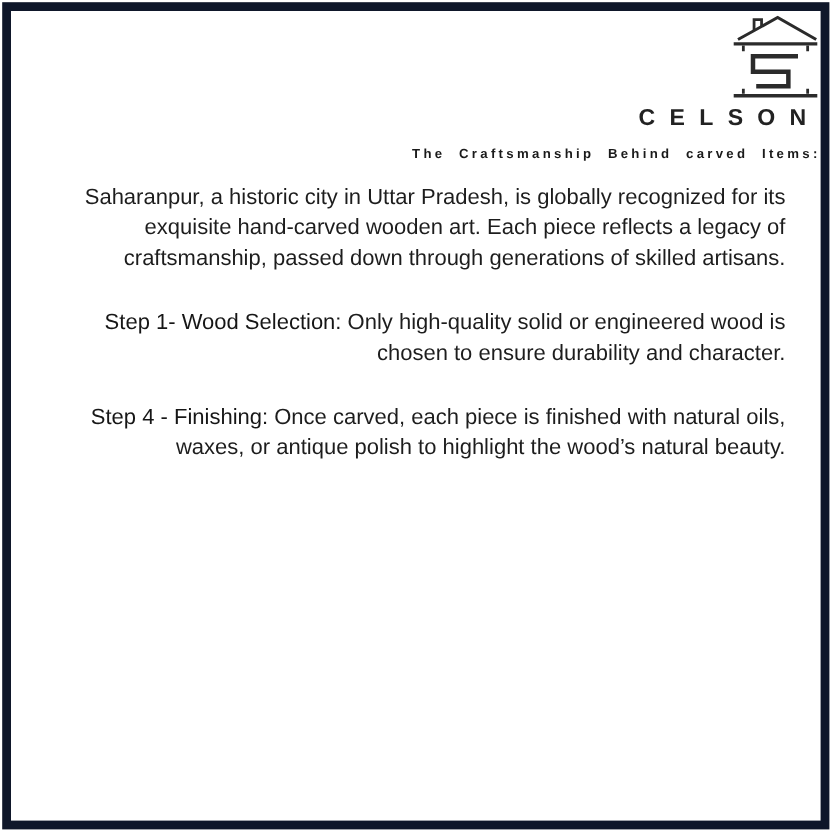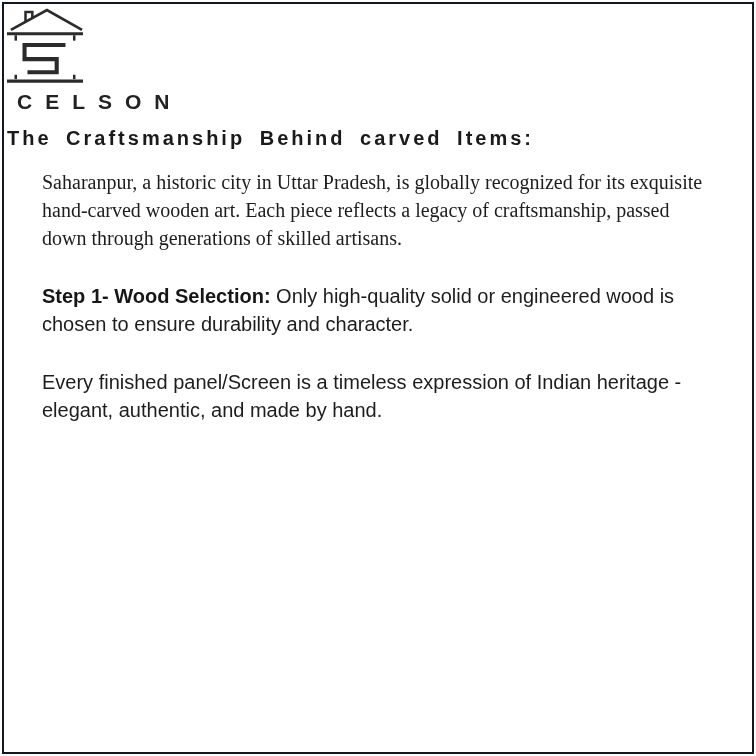--- a/index.html
+++ b/index.html
@@ -8,59 +8,59 @@
     width: 756px;
     height: 756px;
     background: #ffffff;
     font-family: "Liberation Sans", "DejaVu Sans", sans-serif;
     color: #1d1d1d;
     position: relative;
   }
   .frame {
     position: absolute;
     left: 2px; top: 2px; right: 2px; bottom: 2px;
-    border: 2px solid #0f172a;
+    border: 8px solid #0f172a;
     background: #ffffff;
-    text-align: left;
+    text-align: right;
     overflow: hidden;
   }
   .logo-wrap {
     margin-top: 4px;
     line-height: 0;
   }
   .logo-wrap svg {
     height: 76px;
     width: 82px;
   }
   .brand {
     margin-top: 6px;
     font-size: 21px;
     font-weight: bold;
     letter-spacing: 13px;
     text-indent: 13px;
     color: #222222;
   }
   .heading {
     margin: 13px 0 0 0;
-    font-size: 20px;
+    font-size: 12px;
     font-weight: bold;
     letter-spacing: 3px;
     text-indent: 3px;
     word-spacing: 6px;
     color: #1a1a1a;
   }
   .para {
     font-size: 20px;
     line-height: 28px;
     max-width: 672px;
     margin: 30px auto 0 auto;
     color: #1d1d1d;
   }
-  .intro { margin-top: 18px; font-family: Liberation Serif, serif; }
-  .step strong { font-weight: bold; color: #161616; }
+  .intro { margin-top: 18px; }
+  .step strong { font-weight: normal; color: #161616; }
 </style>
 </head>
 <body>
 
 <div class="frame">
 
   <div class="logo-wrap">
     <svg viewBox="0 0 82 78" fill="none" xmlns="http://www.w3.org/2000/svg">
 
       <polyline points="21,14 21,4 28,4 28,10" stroke="#2b2b2b" stroke-width="2.6" fill="none" stroke-linejoin="miter"></polyline>
@@ -84,16 +84,16 @@
   <div class="brand">CELSON</div>
 
   <h1 class="heading">The Craftsmanship Behind carved Items:</h1>
 
   <p class="para intro">Saharanpur, a historic city in Uttar Pradesh, is globally recognized for its exquisite hand-carved wooden art. Each piece reflects a legacy of craftsmanship, passed down through generations of skilled artisans.</p>
 
   <p class="para step"><strong>Step 1- Wood Selection:</strong> <span>Only high-quality solid or engineered wood is chosen to ensure durability and character.</span></p>
 
 
 
+  <p class="para step"><strong>Step 4 - Finishing:</strong> <span>Once carved, each piece is finished with natural oils, waxes, or antique polish to highlight the wood’s natural beauty.</span></p>
 
-  <p class="para closing">Every finished panel/Screen is a timeless expression of Indian heritage - elegant, authentic, and made by hand.</p>
 
 </div>
 
 </body></html>

